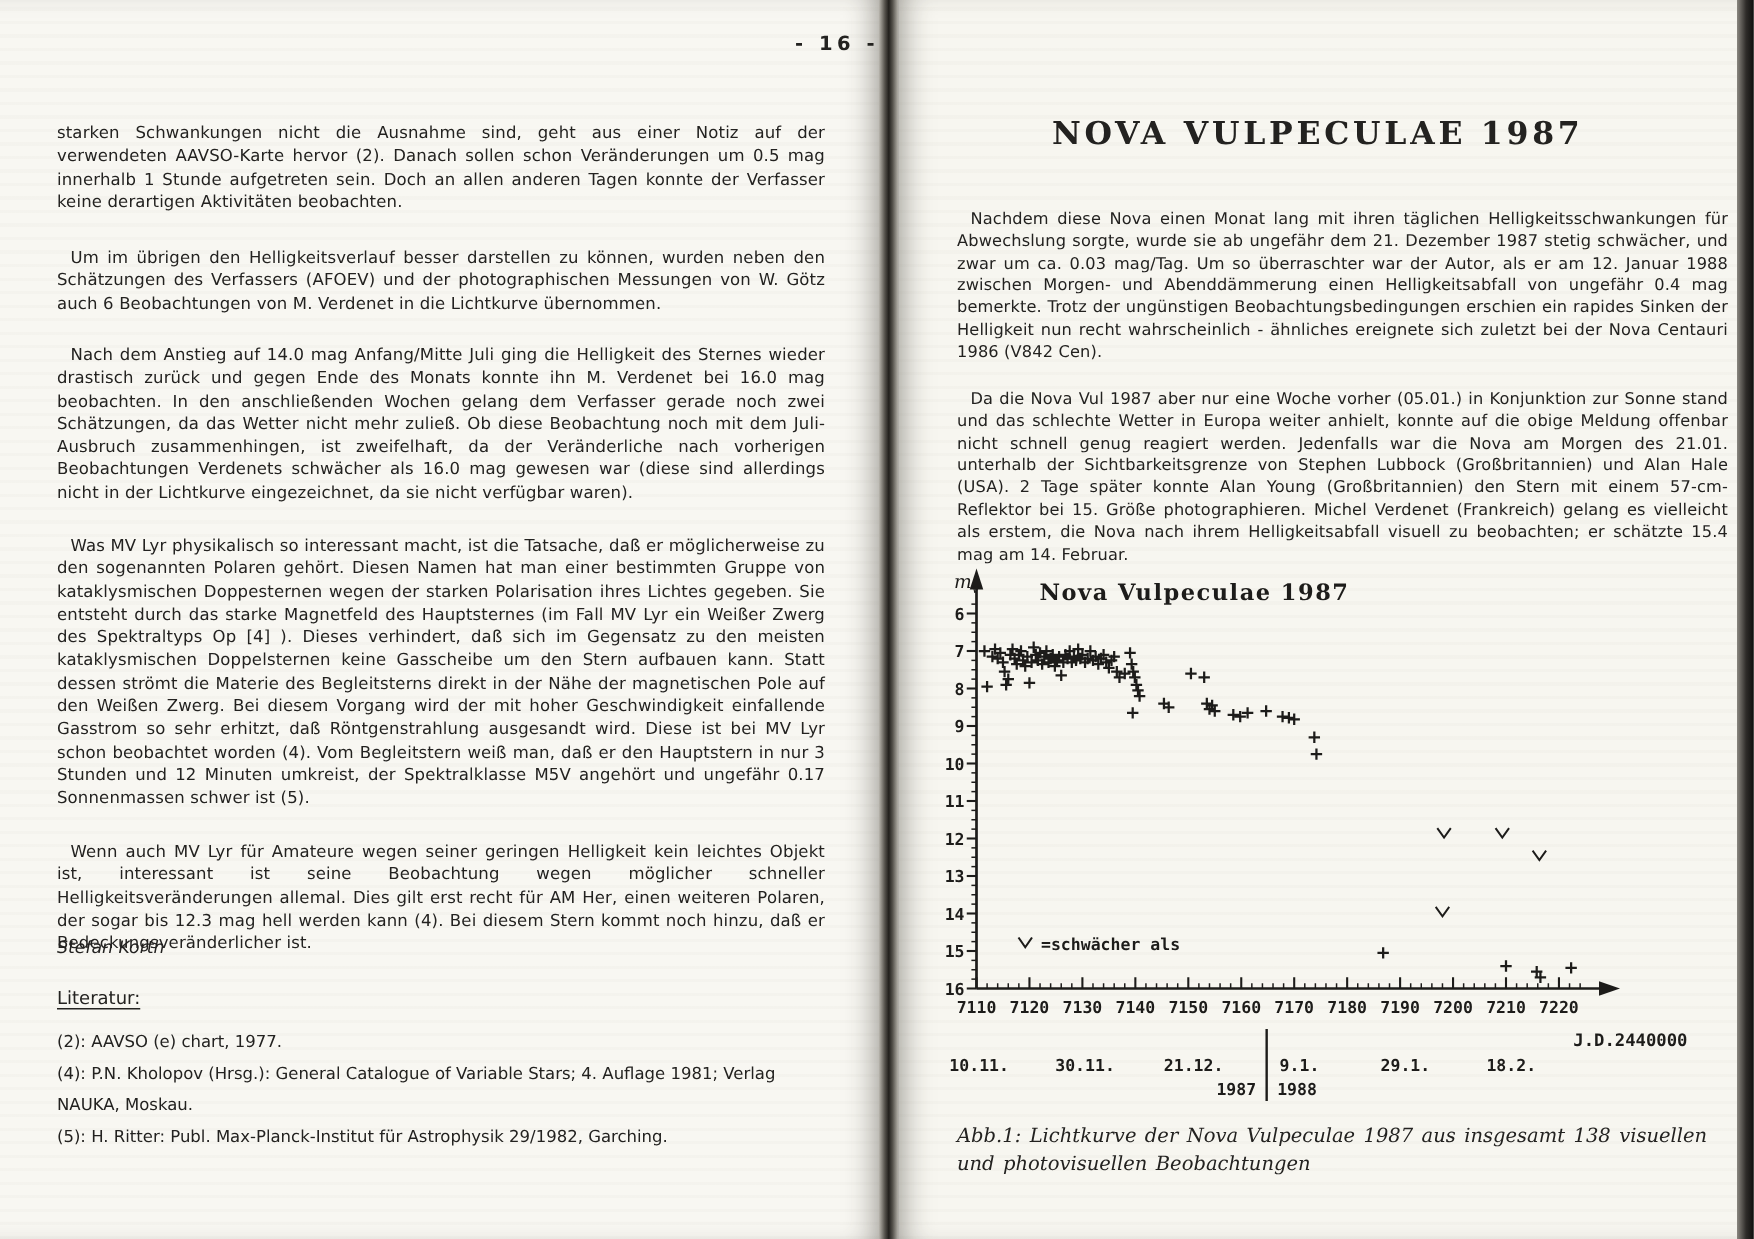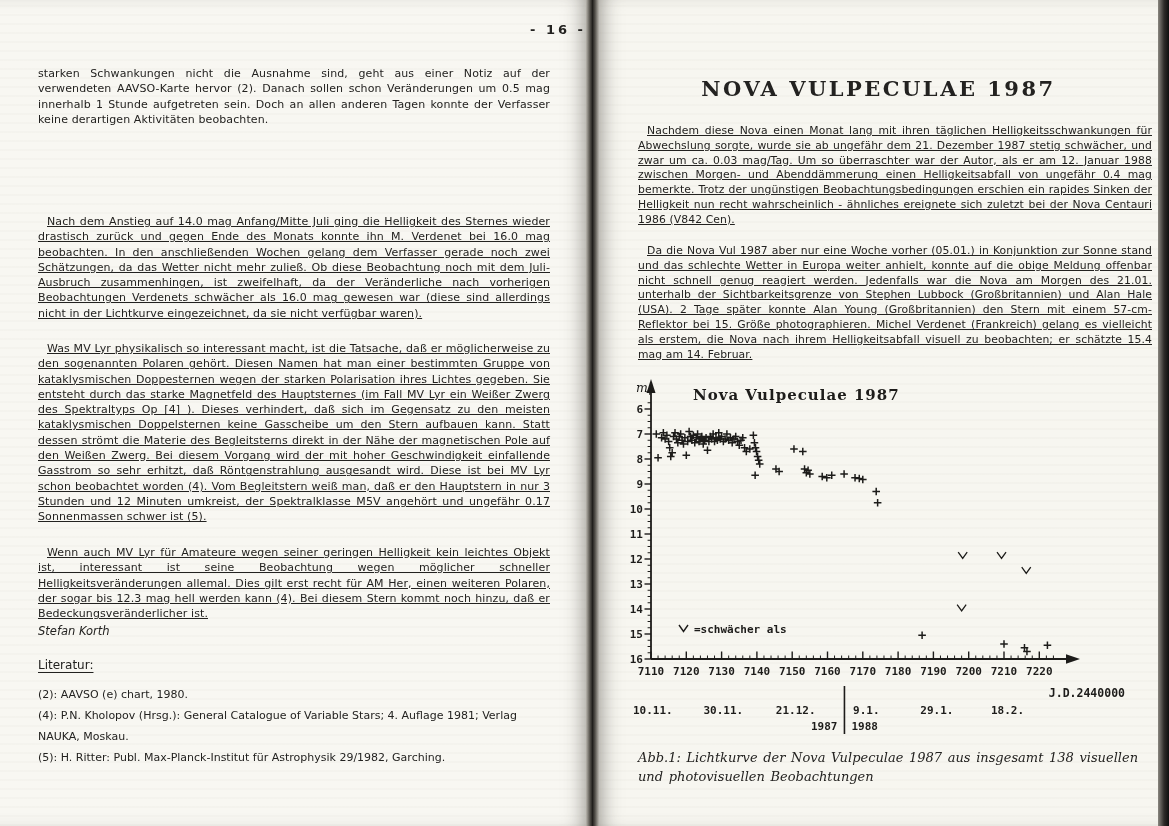--- a/index.html
+++ b/index.html
@@ -9,23 +9,23 @@
   .page{position:relative;height:826px;background:#f8f7f2;}
   .page.left{width:586px;box-shadow:inset -14px 0 22px -14px rgba(40,36,30,.55);}
   .page.right{width:559px;background:#f7f6f0;box-shadow:inset 14px 0 22px -14px rgba(40,36,30,.55);}
   .page::before{content:"";position:absolute;inset:0;pointer-events:none;
        background:repeating-linear-gradient(0deg, rgba(140,135,120,.035) 0 2px, transparent 2px 9px);}
   .gutter{width:13px;background:linear-gradient(to right,#b9b6ae,#55524c 30%,#211f1c 50%,#55524c 70%,#b9b6ae);}
   .edge{width:11px;background:linear-gradient(to right,#8a8780,#2e2c29 55%,#0f0f0e);}
   .pageno{position:absolute;top:22px;left:0;right:0;text-align:right;
        font-weight:bold;font-size:13px;letter-spacing:3px;}
   .para{position:absolute;left:38px;width:512px;font-size:11px;line-height:15.3px;
-       text-align:justify;letter-spacing:.1px;}
+       text-align:justify;letter-spacing:.1px;margin-top:15px;}
   .page.right .para{left:39px;width:514px;font-size:10.8px;line-height:14.8px;}
-  .indent{text-indent:9px;text-decoration:underline;}
+  .indent{text-indent:9px;}
   .signature{position:absolute;top:624px;left:38px;width:500px;text-align:left;
        font-style:italic;font-size:11.5px;}
   .lit-heading{position:absolute;top:658px;left:38px;font-size:12px;
        text-decoration:underline;text-underline-offset:3px;}
   .refs{position:absolute;top:684px;left:38px;width:512px;font-size:11px;line-height:21px;}
   .article-title{position:absolute;top:76px;left:0;right:0;margin:0;text-align:center;
        font-family:"DejaVu Serif", serif;font-weight:bold;font-size:21px;letter-spacing:2.5px;}
   .chart-wrap{position:absolute;top:378px;left:36px;width:510px;height:366px;}
   .chart-wrap svg{overflow:visible;}
   .caption{position:absolute;top:748px;left:39px;width:514px;
@@ -33,27 +33,28 @@
        font-size:13px;line-height:19px;word-spacing:1.5px;text-align:left;}
 </style>
 </head>
 <body>
 
 <div class="spread">
 
   <div class="page left">
     <div class="pageno">- 16 -</div>
     <div class="para" style="top:66px">starken Schwankungen nicht die Ausnahme sind, geht aus einer Notiz auf der verwendeten AAVSO-Karte hervor (2). Danach sollen schon Veränderungen um 0.5 mag innerhalb 1 Stunde aufgetreten sein. Doch an allen anderen Tagen konnte der Verfasser keine derartigen Aktivitäten beobachten.</div>
+    <div class="para indent" style="top:149px">Um im übrigen den Helligkeitsverlauf besser darstellen zu können, wurden neben den Schätzungen des Verfassers (AFOEV) und der photographischen Messungen von W. Götz auch 6 Beobachtungen von M. Verdenet in die Lichtkurve übernommen.</div>
     <div class="para indent" style="top:214px">Nach dem Anstieg auf 14.0 mag Anfang/Mitte Juli ging die Helligkeit des Sternes wieder drastisch zurück und gegen Ende des Monats konnte ihn M. Verdenet bei 16.0 mag beobachten. In den anschließenden Wochen gelang dem Verfasser gerade noch zwei Schätzungen, da das Wetter nicht mehr zuließ. Ob diese Beobachtung noch mit dem Juli-Ausbruch zusammenhingen, ist zweifelhaft, da der Veränderliche nach vorherigen Beobachtungen Verdenets schwächer als 16.0 mag gewesen war (diese sind allerdings nicht in der Lichtkurve eingezeichnet, da sie nicht verfügbar waren).</div>
     <div class="para indent" style="top:341px">Was MV Lyr physikalisch so interessant macht, ist die Tatsache, daß er möglicherweise zu den sogenannten Polaren gehört. Diesen Namen hat man einer bestimmten Gruppe von kataklysmischen Doppesternen wegen der starken Polarisation ihres Lichtes gegeben. Sie entsteht durch das starke Magnetfeld des Hauptsternes (im Fall MV Lyr ein Weißer Zwerg des Spektraltyps Op [4] ). Dieses verhindert, daß sich im Gegensatz zu den meisten kataklysmischen Doppelsternen keine Gasscheibe um den Stern aufbauen kann. Statt dessen strömt die Materie des Begleitsterns direkt in der Nähe der magnetischen Pole auf den Weißen Zwerg. Bei diesem Vorgang wird der mit hoher Geschwindigkeit einfallende Gasstrom so sehr erhitzt, daß Röntgenstrahlung ausgesandt wird. Diese ist bei MV Lyr schon beobachtet worden (4). Vom Begleitstern weiß man, daß er den Hauptstern in nur 3 Stunden und 12 Minuten umkreist, der Spektralklasse M5V angehört und ungefähr 0.17 Sonnenmassen schwer ist (5).</div>
     <div class="para indent" style="top:545px">Wenn auch MV Lyr für Amateure wegen seiner geringen Helligkeit kein leichtes Objekt ist, interessant ist seine Beobachtung wegen möglicher schneller Helligkeitsveränderungen allemal. Dies gilt erst recht für AM Her, einen weiteren Polaren, der sogar bis 12.3 mag hell werden kann (4). Bei diesem Stern kommt noch hinzu, daß er Bedeckungsveränderlicher ist.</div>
     <div class="signature">Stefan Korth</div>
     <div class="lit-heading">Literatur:</div>
     <div class="refs">
-      <div class="ref">(2): AAVSO (e) chart, 1980.</div>
+      <div class="ref">(2): AAVSO (e) chart, 1977.</div>
       <div class="ref">(4): P.N. Kholopov (Hrsg.): General Catalogue of Variable Stars; 4. Auflage 1981; Verlag NAUKA, Moskau.</div>
       <div class="ref">(5): H. Ritter: Publ. Max-Planck-Institut für Astrophysik 29/1982, Garching.</div>
     </div>
   </div>
 
   <div class="gutter"></div>
 
   <div class="page right">
     <h1 class="article-title">NOVA VULPECULAE 1987</h1>
     <div class="para indent" style="top:124px">Nachdem diese Nova einen Monat lang mit ihren täglichen Helligkeitsschwankungen für Abwechslung sorgte, wurde sie ab ungefähr dem 21. Dezember 1987 stetig schwächer, und zwar um ca. 0.03 mag/Tag. Um so überraschter war der Autor, als er am 12. Januar 1988 zwischen Morgen- und Abenddämmerung einen Helligkeitsabfall von ungefähr 0.4 mag bemerkte. Trotz der ungünstigen Beobachtungsbedingungen erschien ein rapides Sinken der Helligkeit nun recht wahrscheinlich - ähnliches ereignete sich zuletzt bei der Nova Centauri 1986 (V842 Cen).</div>

